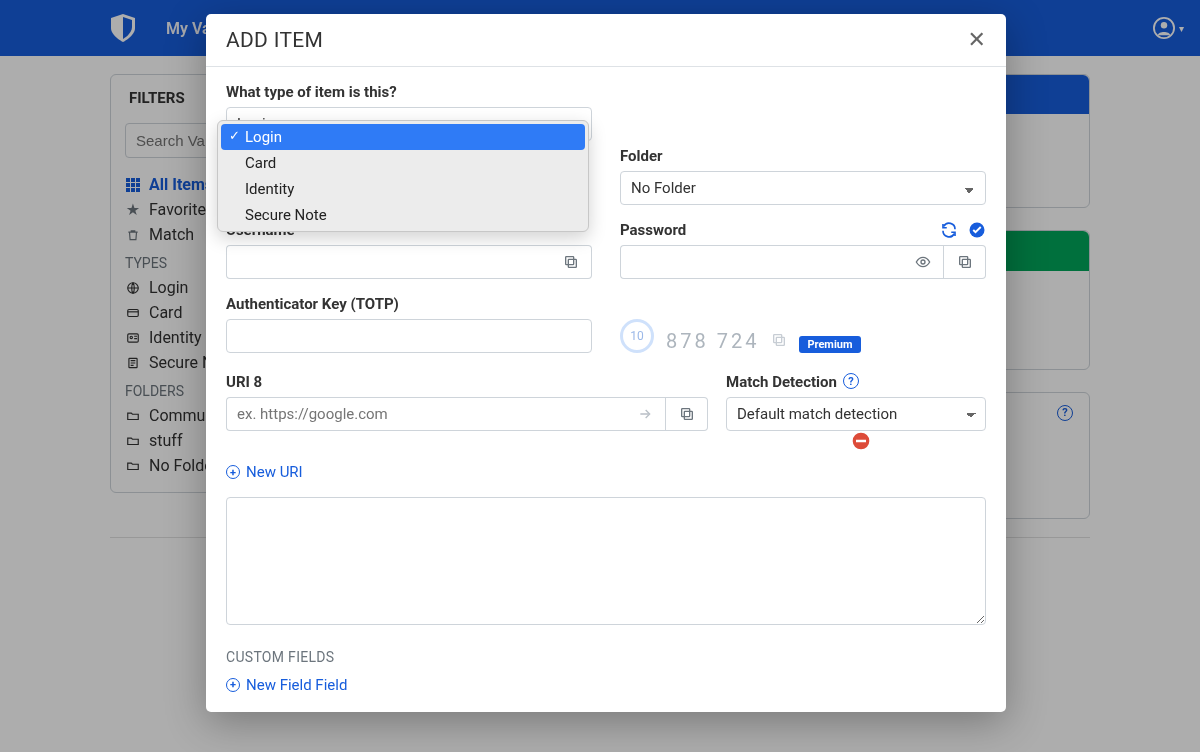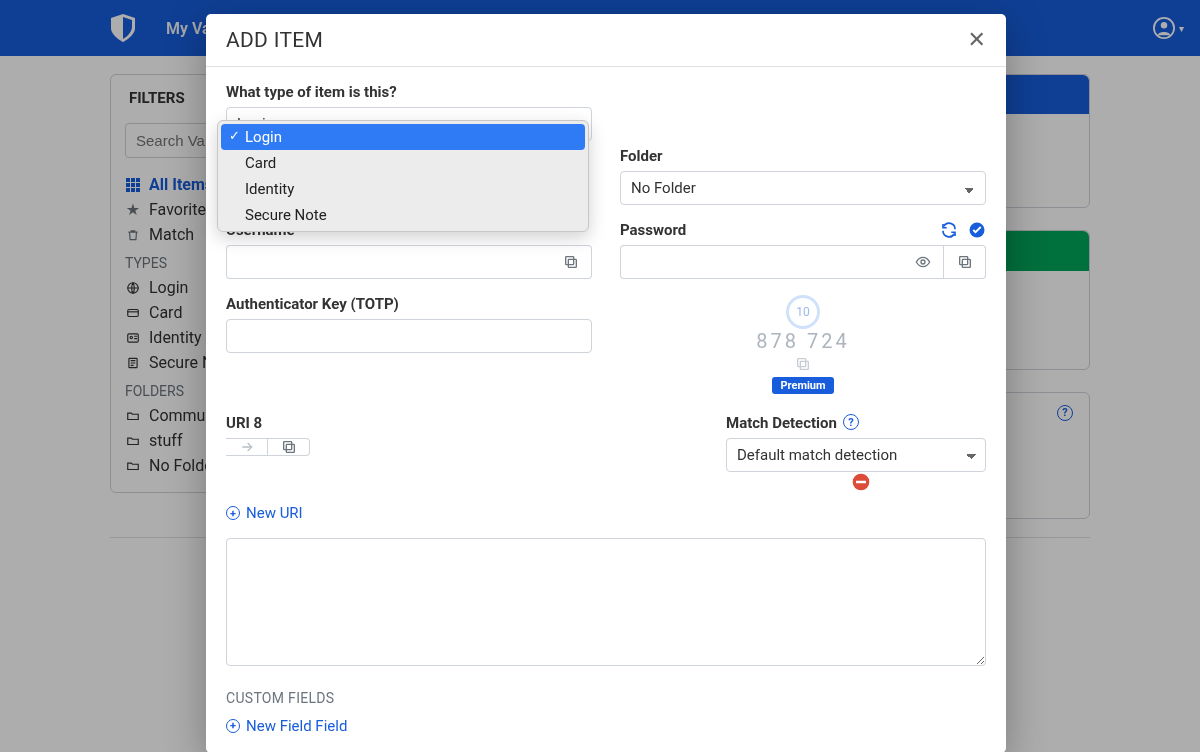--- a/index.html
+++ b/index.html
@@ -194,21 +194,21 @@
     border-left: none;
     width: 42px;
     display:flex; align-items:center; justify-content:center;
     color: #6c757d;
     background:#fff;
   }
   .inp-group .addon:last-child { border-radius: 0 4px 4px 0; }
   .inp-group .addon + .addon { border-left: none; }
   .inp-group .addon svg { width:16px; height:16px; }
 
-  .totp-row { display:flex; align-items:center; gap:0; color:#adb5bd; font-size:20px;flex-direction:column; }
+  .totp-row { display:flex; align-items:flex-end; gap:12px; color:#adb5bd; font-size:20px; }
   .totp-ring {
     width: 34px; height: 34px; border-radius: 50%;
     border: 3px solid #cfe1fb;
     display:flex; align-items:center; justify-content:center;
     font-size: 12px; color: #9bb8e8;
     position:relative;
   }
   .totp-code { letter-spacing: 3px; font-weight:400; }
   .badge-premium {
     background:#175DDC; color:#fff; font-size:11px; font-weight:700;
@@ -539,20 +539,21 @@
       </div>
     </div>
 
     <div class="gap"></div>
 
     
     <div class="uri-block">
       <div class="uri-left">
         <div class="lbl">URI 8</div>
         <div class="inp-group">
+          <input placeholder="ex. https://google.com" style="">
           <div class="addon">
               <svg viewBox="0 0 24 24" fill="none" stroke="#b9bfc6" stroke-width="2">
                 <path d="M5 12h12M13 6l6 6-6 6"></path>
               </svg>
             </div>
           <div class="addon">
               <svg viewBox="0 0 24 24" fill="none" stroke="#6c757d" stroke-width="2">
                 <rect x="8" y="8" width="12" height="12" rx="1"></rect>
                 <rect x="4" y="4" width="12" height="12" rx="1"></rect>
               </svg>

